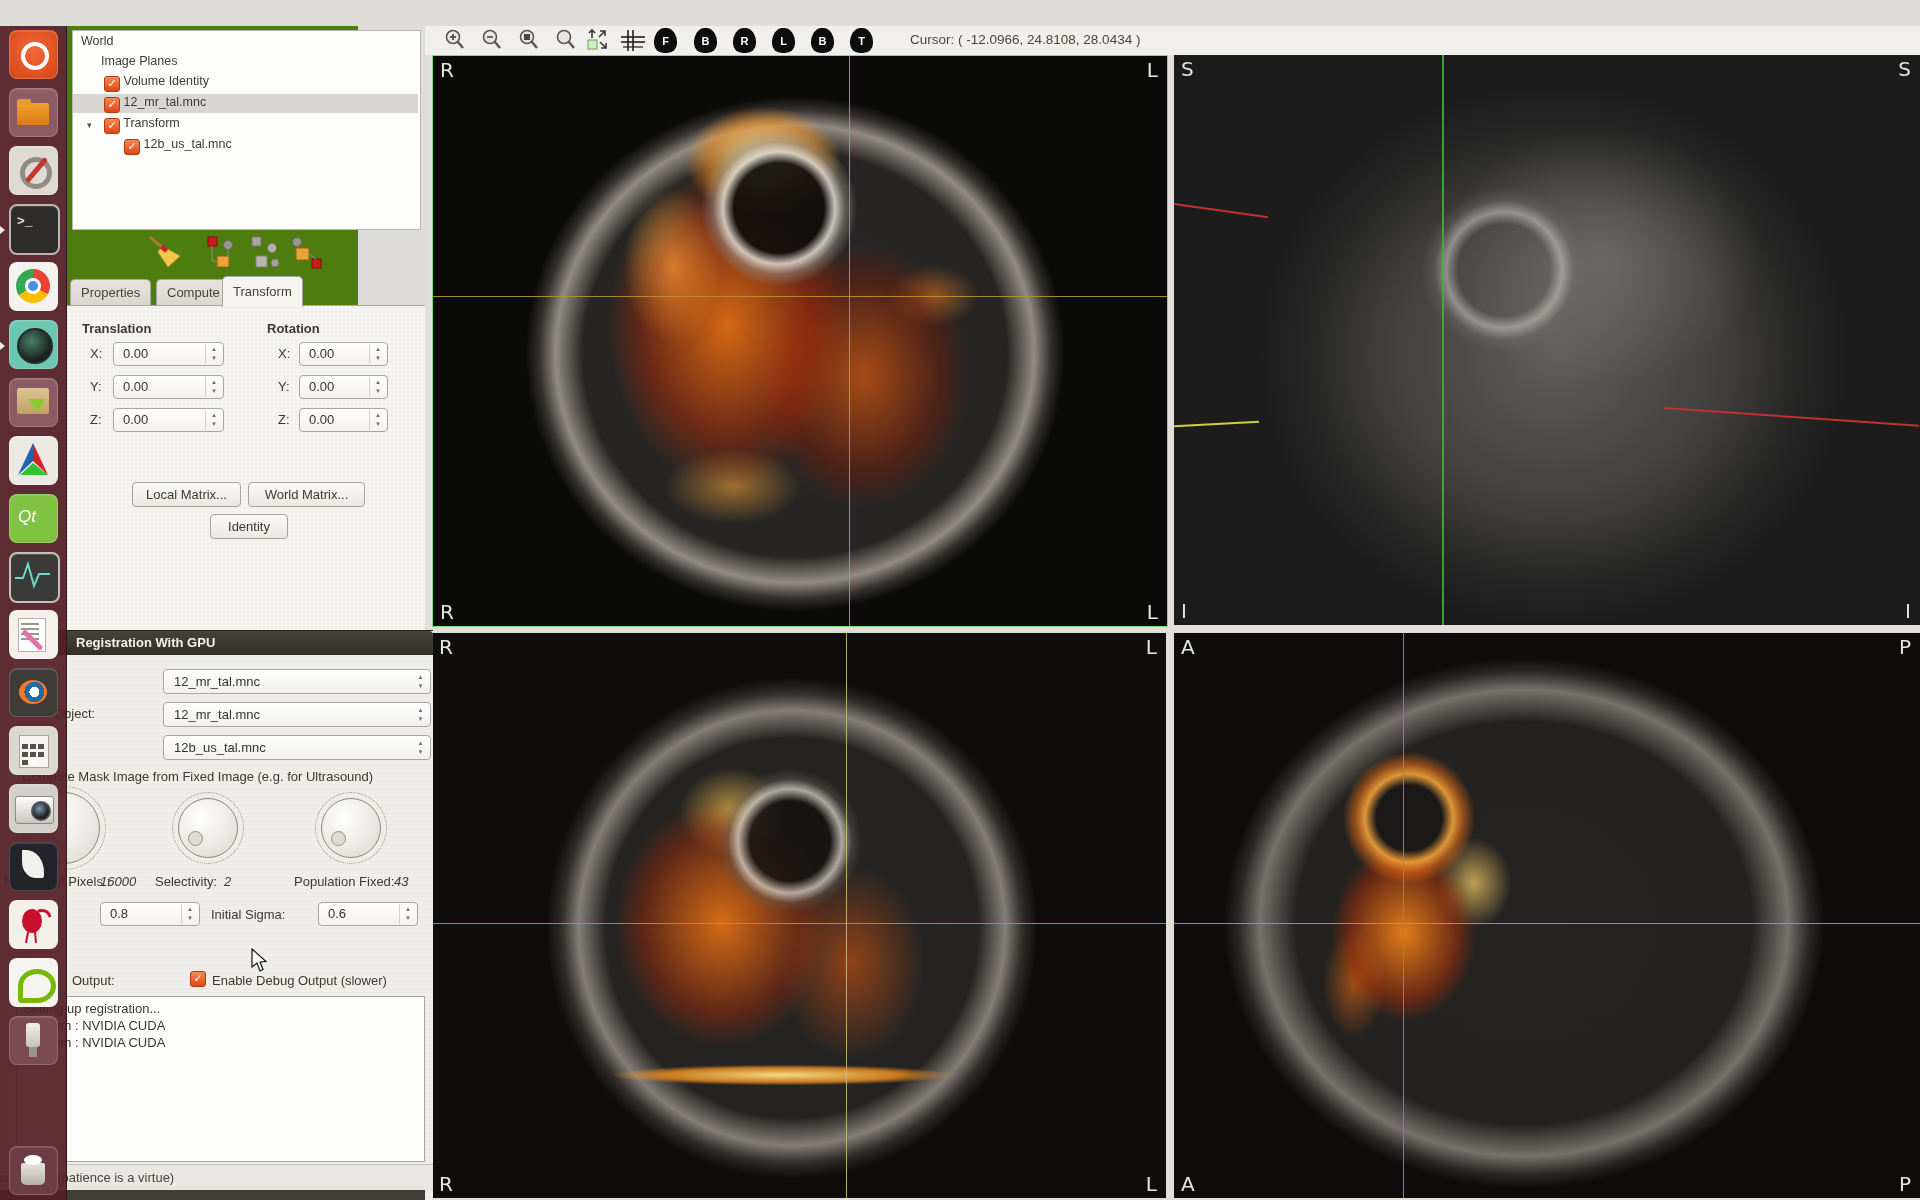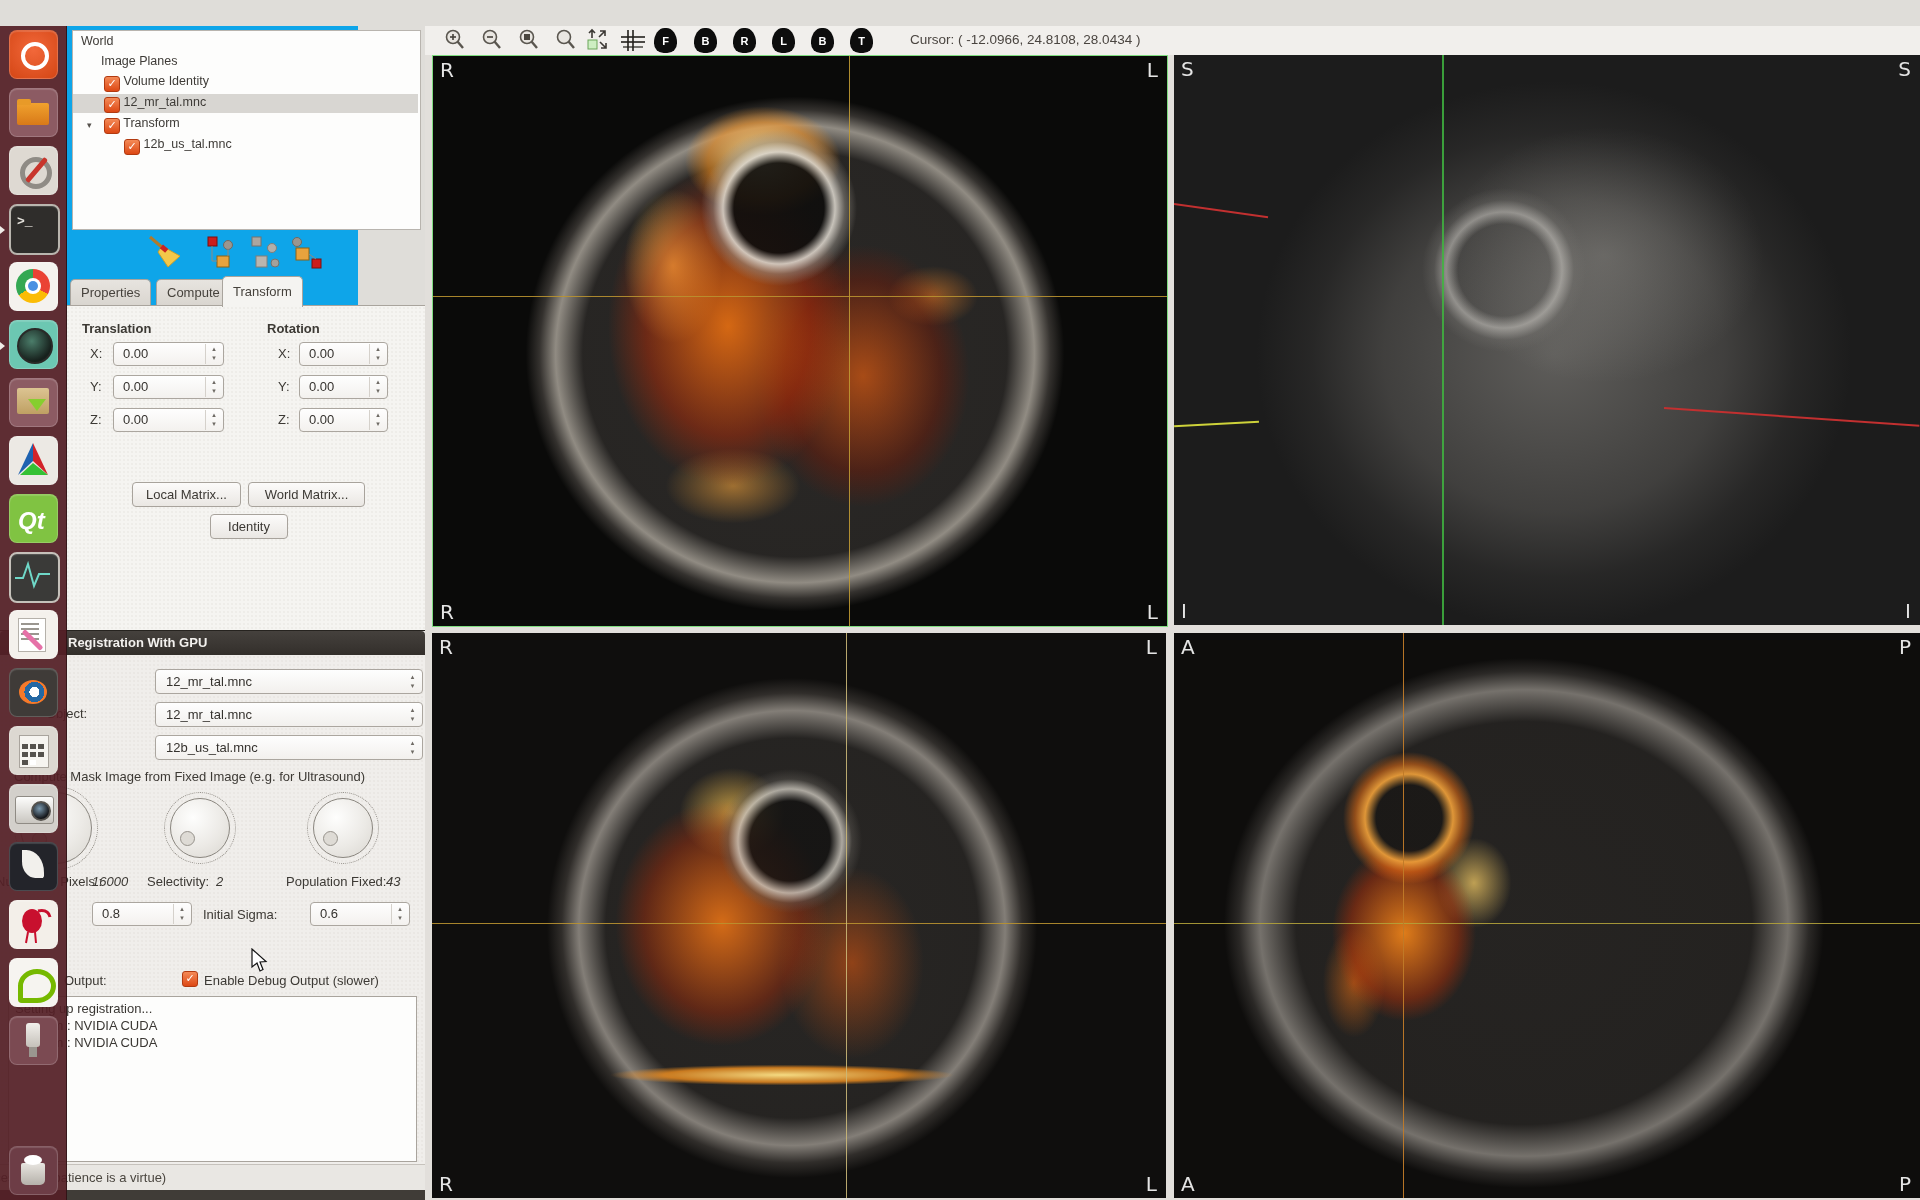--- a/index.html
+++ b/index.html
@@ -20,21 +20,21 @@
   .tray-net-dn{left:1743px;top:12px;width:0;height:0;border:4px solid transparent;border-top:6px solid #d8d4ce;}
   .tray-en{left:1760px;top:4px;width:22px;height:17px;background:#e8e5e0;color:#34302c;
     border-radius:3px;font-size:11px;font-weight:bold;text-align:center;line-height:17px;}
   .tray-spk{left:1796px;top:9px;width:6px;height:8px;background:#8d8983;}
   .tray-spk:before{content:"";position:absolute;left:4px;top:-4px;border:8px solid transparent;border-right:7px solid #8d8983;border-left:0;}
   .tray-spk:after{content:"\2715";position:absolute;left:12px;top:-3px;color:#8d8983;font-size:9px;}
   .tray-time{left:1830px;}
   .tray-gear{left:1894px;top:3px;color:#d8d4ce;font-size:15px;font-family:"DejaVu Sans",sans-serif;}
 
   
-  #left-panel{left:66px;top:26px;width:292px;height:1174px;background:#0ea5e9;z-index:1;}
+  #left-panel{left:66px;top:26px;width:292px;height:1174px;background:#4d7c0f;z-index:1;}
   #tree-box{left:6px;top:4px;width:347px;height:198px;background:#fdfdfc;border:1px solid #b8b4ae;}
   .tree-row{position:absolute;height:19px;font-size:12.5px;color:#3e3b37;white-space:nowrap;}
   .tree-sel{position:absolute;left:0;width:345px;height:19px;background:#d8d6d2;}
   .cbx{display:inline-block;width:14px;height:14px;border-radius:3px;vertical-align:-2px;
     background:linear-gradient(#f48a57,#dd4814);border:1px solid #b23a10;
     color:#fff;font-size:11px;line-height:13px;text-align:center;font-weight:bold;}
   .expander{position:absolute;font-size:9px;color:#55514c;}
   
   .objtb{top:206px;}
   
@@ -50,21 +50,21 @@
   .spin{position:absolute;height:22px;background:linear-gradient(#fefefe,#f3f1ee);
     border:1px solid #aba69f;border-radius:4px;font-size:13px;color:#35322e;
     padding-left:9px;line-height:22px;}
   .spin .arrows{position:absolute;right:3px;top:1px;width:12px;height:20px;color:#6e6a64;
     font-size:7px;line-height:9px;text-align:center;border-left:1px solid #d5d1cb;padding-left:2px;}
   .btn{position:absolute;height:23px;background:linear-gradient(#fcfbfa,#eae7e3);
     border:1px solid #a8a39c;border-radius:4px;font-size:13px;color:#3c3934;
     text-align:center;line-height:23px;}
 
   
-  #reg-win{left:0;top:630px;width:425px;height:570px;z-index:5;background:#f0eeeb;
+  #reg-win{left:8px;top:630px;width:425px;height:570px;z-index:5;background:#f0eeeb;
     background-image:radial-gradient(rgba(120,110,95,0.05) 1px,transparent 1px);background-size:4px 4px;
     border-top:1px solid #26231f;}
   #reg-title{left:0;top:0;width:425px;height:24px;background:linear-gradient(#45413d,#332f2b);
     color:#f3f1ee;font-size:13px;font-weight:bold;line-height:24px;text-indent:68px;border-radius:4px 4px 0 0;}
   .combo{position:absolute;left:155px;width:256px;height:23px;background:linear-gradient(#fefefe,#f2f0ed);
     border:1px solid #aba69f;border-radius:4px;font-size:13px;color:#35322e;padding-left:10px;line-height:23px;}
   .combo .arrows{position:absolute;right:4px;top:2px;width:11px;color:#6e6a64;font-size:7px;line-height:9px;text-align:center;}
   .reg-label{position:absolute;font-size:13px;color:#3c3934;white-space:nowrap;}
   .knob-ring{position:absolute;border:1px dotted #8f8b84;border-radius:50%;}
   .knob{position:absolute;inset:5px;border-radius:50%;border:1px solid #8a867f;
@@ -380,21 +380,21 @@
     <div class="tile" style="top:352px;background:#8c5b63">
         <div class="g" style="left:7px;top:9px;width:32px;height:26px;background:linear-gradient(#dcc492,#bfa063);border-radius:2px"></div>
         <div class="g" style="left:18px;top:20px;width:0;height:0;border:9px solid transparent;border-top:12px solid #86ce2f"></div>
       </div>
     <div class="tile" style="top:410px;background:#ece9e4"><svg width="47" height="47">
           <polygon points="23,6 8,38 23,24" fill="#1e62b0"></polygon>
           <polygon points="23,6 38,38 23,24" fill="#d2232a"></polygon>
           <polygon points="10,38 38,38 23,26" fill="#35c135"></polygon>
         </svg></div>
     <div class="tile" style="top:468px;background:#80c342">
-        <div class="g" style="left:8px;top:12px;color:#fff;font-size:24px;font-weight:bold;font-style:italic">Qt</div>
+        <div class="g" style="left:8px;top:12px;color:#fff;font-size:17px;font-weight:normal;font-style:italic">Qt</div>
       </div>
     <div class="tile" style="top:526px;background:#34343270;border:2px solid #c5c1ba;background-color:#3a3a38"><svg width="43" height="43">
           <polyline points="4,24 12,24 17,10 23,32 28,20 39,20" fill="none" stroke="#6fd8c8" stroke-width="2"></polyline>
         </svg></div>
     <div class="tile" style="top:584px;background:#f4f1ec">
         <div class="g" style="left:8px;top:7px;width:26px;height:32px;background:#fff;border:1px solid #b5b1aa"></div>
         <div class="g" style="left:11px;top:12px;width:18px;height:2px;background:#9a968f;box-shadow:0 5px 0 #9a968f,0 10px 0 #9a968f,0 15px 0 #9a968f"></div>
         <div class="g" style="left:20px;top:16px;width:5px;height:26px;background:#e671a8;border-radius:2px;transform:rotate(-45deg)"></div>
       </div>
     <div class="tile" style="top:642px;background:#3f3b38">

